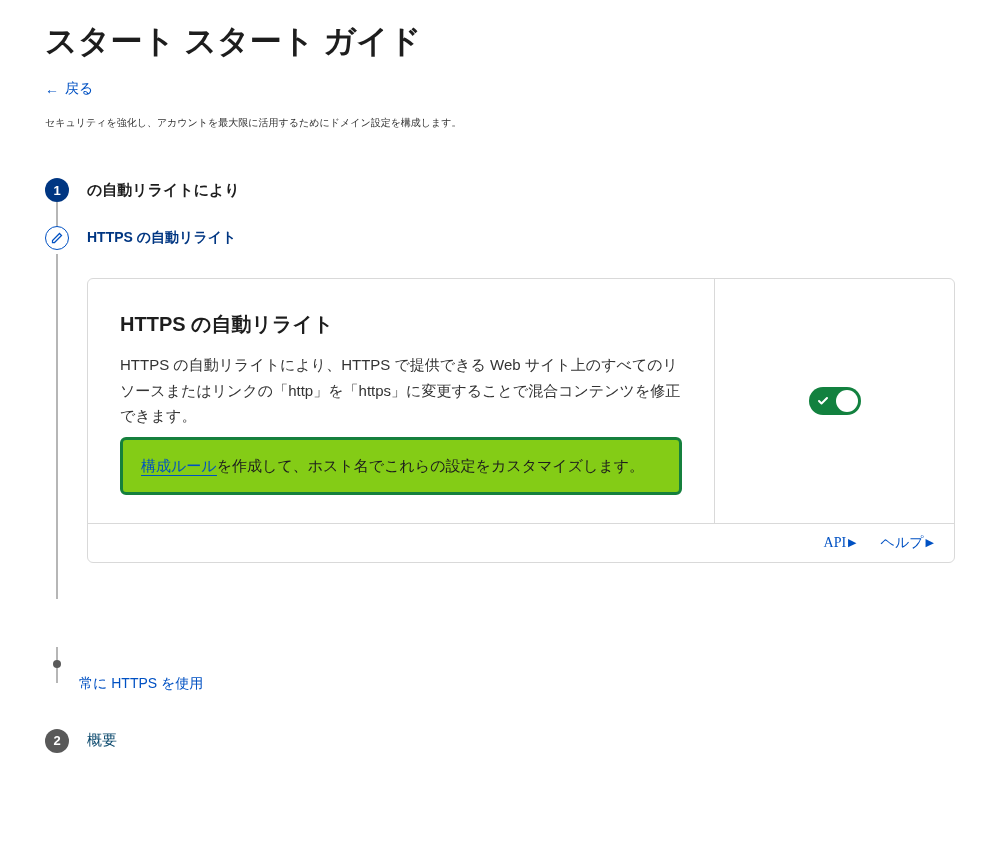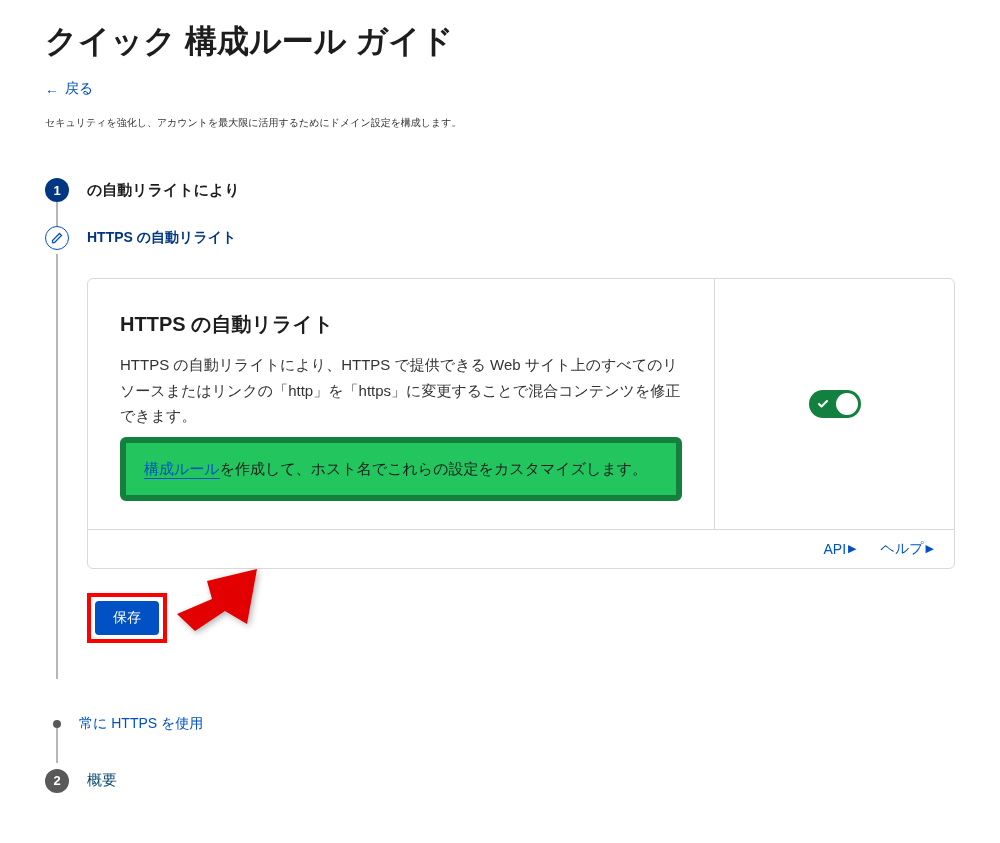--- a/index.html
+++ b/index.html
@@ -136,22 +136,22 @@
       font-weight: 700;
       margin-bottom: 14px;
     }
     .card-desc {
       font-size: 15px;
       line-height: 1.7;
       color: #333;
       margin-bottom: 8px;
     }
     .info-box {
-      border: 6px solid #15803d;
-      background: #22c55e;
+      border: 3px solid #15803d;
+      background: #84cc16;
       border-radius: 6px;
       padding: 14px 18px;
       font-size: 15px;
       line-height: 1.6;
     }
     .info-box a {
       color: #0051c3;
       text-decoration: none;
       border-bottom: 1px solid #0051c3;
       padding-bottom: 1px;
@@ -188,20 +188,21 @@
       justify-content: flex-end;
       gap: 24px;
     }
     .footer-link {
       color: #0051c3;
       font-size: 14px;
       text-decoration: none;
       display: inline-flex;
       align-items: center;
       gap: 2px;
+      font-family: Liberation Serif, serif;
     }
     .caret { font-size: 11px; }
     .save-wrap {
       margin-top: 24px;
       position: relative;
       display: inline-block;
     }
     .save-highlight {
       border: 4px solid #ff0000;
       padding: 4px;
@@ -239,21 +240,21 @@
       left: 11px;
       width: 2px;
       background: #b6b6b6;
     }
   </style>
 </head>
 <body>
 
 
 
-<h1 class="page-title">クイック 構成ルール ガイド</h1>
+<h1 class="page-title">スタート スタート ガイド</h1>
 
 <a href="#" class="back-link">
   <span class="arrow">←</span>
   <span>戻る</span>
 </a>
 
 <p class="subtitle">セキュリティを強化し、アカウントを最大限に活用するためにドメイン設定を構成します。</p>
 
 <div class="steps">
 
@@ -302,41 +303,31 @@
           <span>API</span>
           <span class="caret">▶</span>
         </a>
         <a href="#" class="footer-link">
           <span>ヘルプ</span>
           <span class="caret">▶</span>
         </a>
       </div>
     </div>
 
-    <div class="save-wrap">
-      <div class="save-highlight">
-        <button class="save-btn">保存</button>
-      </div>
-      <div class="red-arrow">
-        <svg width="80" height="70" viewBox="0 0 80 70">
-          <polygon points="0,45 35,30 30,12 80,0 70,55 48,42 18,62" fill="#e30000"></polygon>
-        </svg>
-      </div>
-    </div>
 
   </div>
 
   <div style="position:relative; height:36px;">
     <div class="vline-segment" style="top:-12px; height:48px;"></div>
   </div>
 
   <div class="always-row">
     <div class="vline-segment" style="top:12px; height:36px;"></div>
     <div class="sub-dot"></div>
-    <a href="#" class="sub-link" style="margin-left:10px;">常に HTTPS を使用</a>
+    <a href="#" class="sub-link" style="margin-left:10px;margin-top:40px;">常に HTTPS を使用</a>
   </div>
 
   <div class="summary-row">
     <div class="step-badge gray">2</div>
     <div class="step-title gray">概要</div>
   </div>
 
 </div>
 
 

